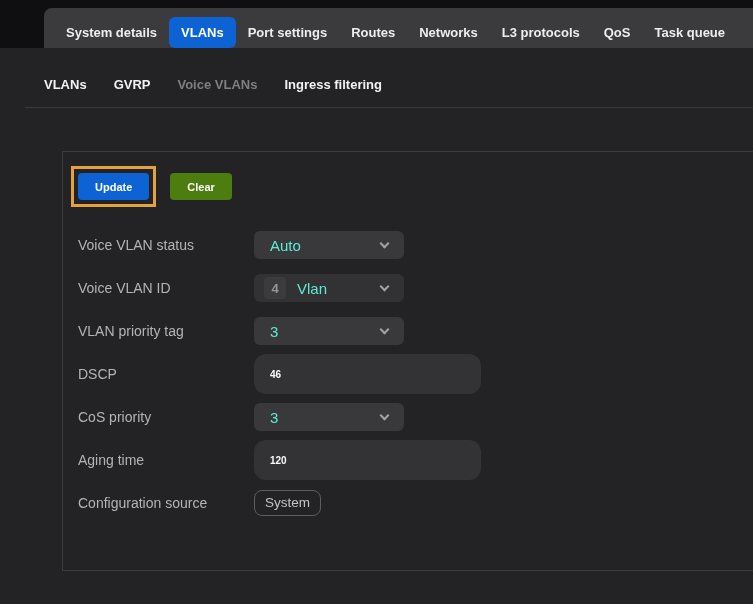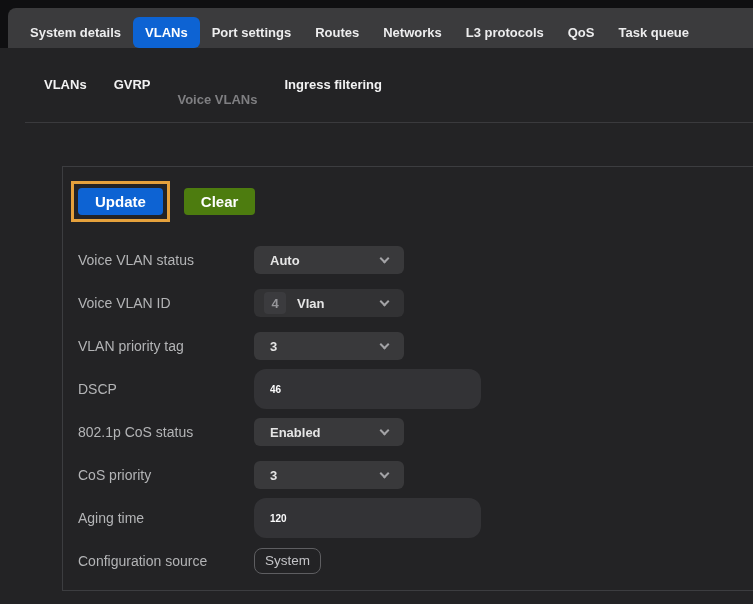--- a/index.html
+++ b/index.html
@@ -15,20 +15,21 @@
     padding:8px 0 0 8px;
     height:48px;
   }
   .navbar {
     background:#3b3b3d;
     height:40px;
     border-radius:8px 0 0 0;
     display:flex;
     align-items:center;
     padding:9px 6px 0 10px;
+    margin-left:36px;
   }
   .nav-tab {
     font-size:13px;
     font-weight:700;
     color:#ededee;
     padding:8px 12px;
     border-radius:6px;
     white-space:nowrap;
     cursor:pointer;
   }
@@ -40,21 +41,21 @@
     gap:27px;
     padding:29px 0 15px 19px;
   }
   .subnav-tab {
     font-size:13px;
     font-weight:700;
     color:#f2f2f3;
     white-space:nowrap;
     cursor:pointer;
   }
-  .subnav-tab.dimmed { color:#7f7f82;margin-top:15px; }
+  .subnav-tab.dimmed { color:#7f7f82; }
   
   .panel {
     margin:43px 0 0 62px;
     border:1px solid #3c3d40;
     border-right:none;
     min-height:420px;
   }
   .panel-header {
     background:#2c2d2f;
     border-bottom:1px solid #3c3d40;
@@ -69,21 +70,21 @@
     display:flex;
     align-items:center;
     margin:14px 0 24px 8px;
   }
   .annotation-box {
     border:3px solid #e5a13c;
     padding:4px;
     display:inline-block;
   }
   .btn {
-    font-size:15px;
+    font-size:11px;
     font-weight:700;
     border:none;
     border-radius:4px;
     height:27px;
     padding:0 17px;
     cursor:pointer;
     font-family:inherit;
     color:#ffffff;
   }
   .btn-primary { background:#0d63d3; }
@@ -105,21 +106,21 @@
     width:150px;
     height:28px;
     background:#39393b;
     border-radius:6px;
     display:flex;
     align-items:center;
     padding:0 14px 0 16px;
     cursor:pointer;
     position:relative;
   }
-  .select-value { font-size:13px; font-weight:700; color:#e5e5e5; }
+  .select-value { font-size:15px; font-weight:400; color:#5eead4; }
   .chevron {
     position:absolute;
     right:16px;
     top:9px;
     width:7px; height:7px;
     border-right:2px solid #a3a3a6;
     border-bottom:2px solid #a3a3a6;
     transform:rotate(45deg);
   }
   .select.dim { background:#323234; }
@@ -214,27 +215,20 @@
       <span class="select-value">3</span>
       <span class="chevron"></span>
     </div>
   </div>
 
   <div class="form-row">
     <span class="form-label">DSCP</span>
     <input class="text-input" type="text" value="46" style="">
   </div>
 
-  <div class="form-row">
-    <span class="form-label">802.1p CoS status</span>
-    <div class="select">
-      <span class="select-value">Enabled</span>
-      <span class="chevron"></span>
-    </div>
-  </div>
 
   <div class="form-row">
     <span class="form-label">CoS priority</span>
     <div class="select">
       <span class="select-value">3</span>
       <span class="chevron"></span>
     </div>
   </div>
 
   <div class="form-row">

